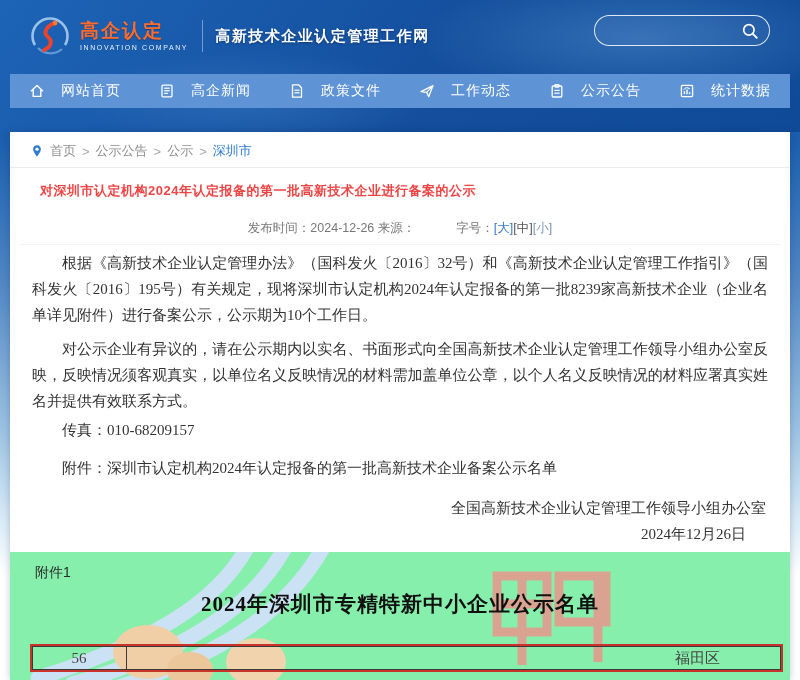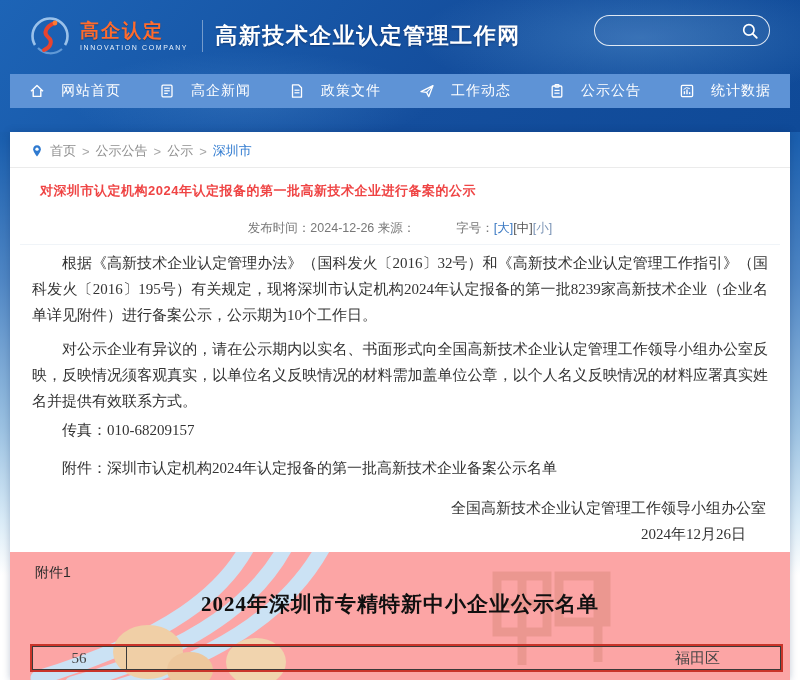--- a/index.html
+++ b/index.html
@@ -20,21 +20,21 @@
       radial-gradient(ellipse 260px 70px at 250px 100px, rgba(110,175,235,.20), transparent 70%),
       linear-gradient(130deg, #1d64b6 0%, #144e9d 55%, #0f4a98 100%);
   }
   .header-top { position:absolute; left:28px; top:10px; height:52px; display:flex; align-items:center; }
   .logo { display:flex; align-items:center; cursor:pointer; }
   .logo-glyph { width:44px; height:44px; margin-right:8px; }
   .logo-texts { display:flex; flex-direction:column; line-height:1; }
   .logo-cn { font-size:19px; font-weight:bold; color:#ff6b2d; letter-spacing:2px; text-shadow:0 1px 1px rgba(0,0,0,.25); }
   .logo-en { font-size:7px; color:#e8f1fb; letter-spacing:1.6px; margin-top:4px; }
   .logo-sep { width:1px; height:32px; background:rgba(255,255,255,.4); margin:0 12px 0 14px; }
-  .site-title { font-size:22px; font-weight:bold; color:#ffffff; letter-spacing:1.5px; text-shadow:0 1px 2px rgba(0,20,60,.45); }
+  .site-title { font-size:15px; font-weight:bold; color:#ffffff; letter-spacing:1.5px; text-shadow:0 1px 2px rgba(0,20,60,.45); }
   .search-box {
     position:absolute; right:30px; top:15px; width:176px; height:31px;
     border:1px solid rgba(255,255,255,.85); border-radius:16px;
     display:flex; align-items:center; padding:0 10px 0 14px;
     background:rgba(255,255,255,.04);
   }
   .search-input {
     flex:1; border:none; outline:none; background:transparent;
     color:#fff; font-size:13px; min-width:0;
   }
@@ -90,21 +90,21 @@
   .article-body p { text-indent:2em; text-align:justify; }
   .para-2 { margin-top:8px; }
   .fax-line { text-indent:2em; margin-top:3px; }
   .attach-line { text-indent:2em; margin-top:12px; }
   .signature { margin-top:14px; text-align:right; padding-right:2px; }
   .sign-date { text-align:right; padding-right:22px; }
 
   
   .attachment {
     position:absolute; left:0; right:0; top:420px; height:128px;
-    background:#fca5a5; overflow:hidden;
+    background:#86efac; overflow:hidden;
   }
   .decor-svg { position:absolute; left:0; top:0; width:780px; height:128px; z-index:1; }
   .att-label { position:absolute; left:25px; top:12px; z-index:2; font-size:14px; color:#2b2b2b; }
   .att-title {
     position:absolute; left:0; right:0; top:38px; z-index:2;
     text-align:center; font-family:"Liberation Serif", serif;
     font-size:21px; font-weight:bold; color:#101010; letter-spacing:1px;
   }
   .att-table {
     position:absolute; left:20px; top:92px; width:753px; height:28px; z-index:2;

